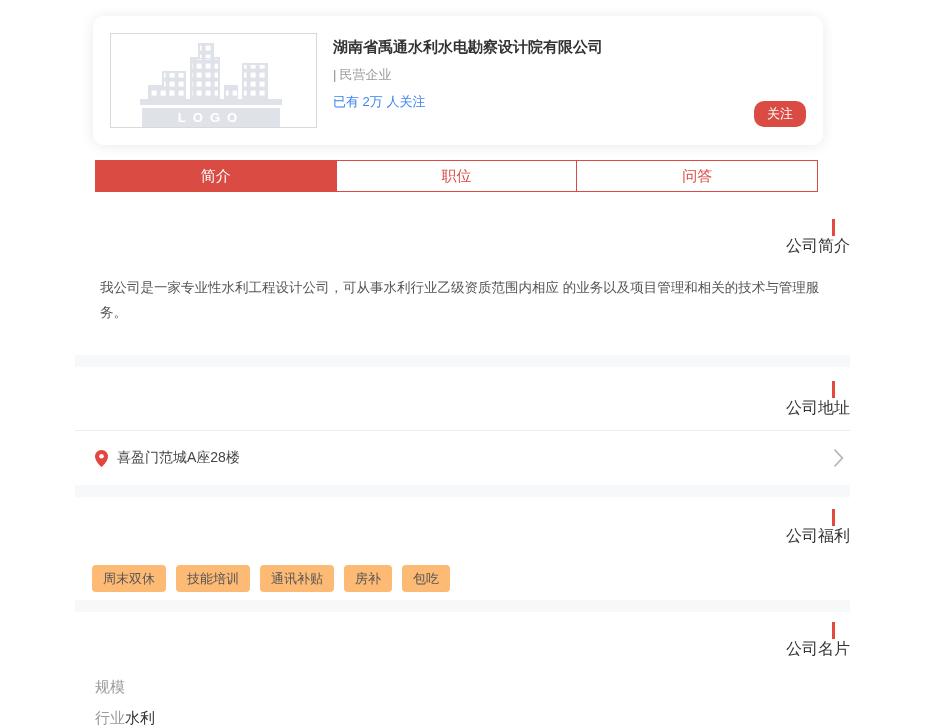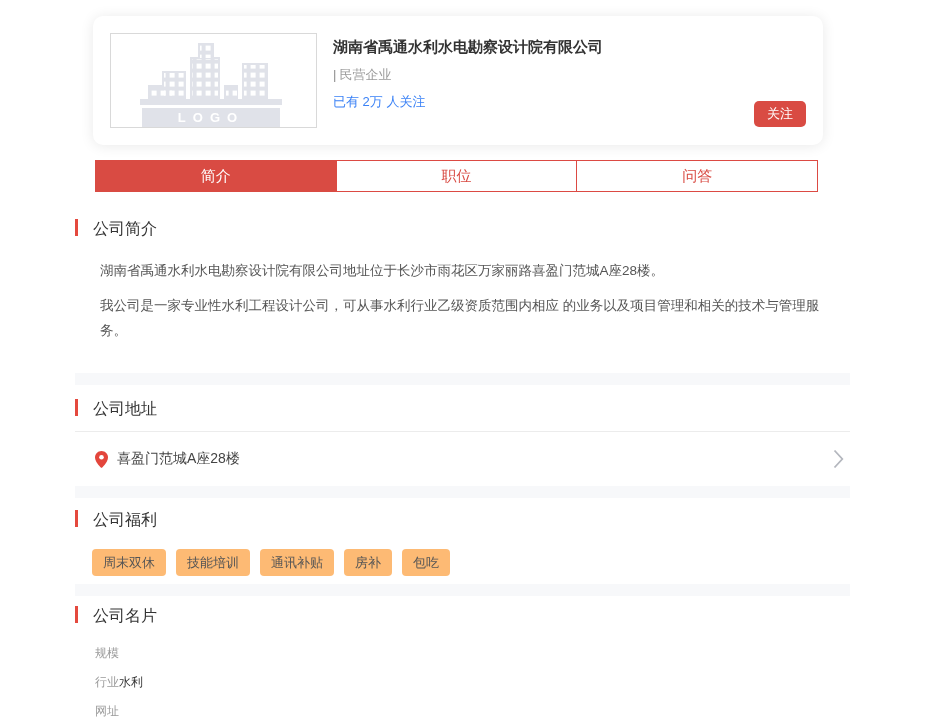--- a/index.html
+++ b/index.html
@@ -20,37 +20,37 @@
     width:207px; height:95px; border:1px solid #d9d9d9; background:#fff;
     display:flex; align-items:center; justify-content:center; flex-shrink:0;
   }
   .company-info { margin-left:16px; padding-top:5px; }
   .company-name { font-size:15px; font-weight:bold; color:#333; }
   .company-type { margin-top:9px; font-size:13px; color:#9b9b9b; }
   .company-type .pipe { margin-right:3px; color:#8d8d8d; }
   .company-followers { margin-top:9px; font-size:13px; color:#3b82f6; }
   .follow-btn {
     position:absolute; right:17px; bottom:18px; background:#D94B43; color:#fff;
-    font-size:13px; padding:4px 13px; border:none; border-radius:5px; cursor:pointer;
+    font-size:13px; padding:4px 13px; border:none; border-radius:10px; cursor:pointer;
     font-family:inherit;
   }
 
   
   .tab-bar { margin:15px 0 0 95px; width:723px; display:flex; }
   .tab {
     flex:1; height:32px; line-height:30px; text-align:center; font-size:15px;
     color:#D94B43; background:#fff; border:1px solid #DC4A43; margin-left:-1px;
     cursor:pointer;
   }
   .tab:first-child { margin-left:0; }
   .tab.active { background:#D94B43; color:#fff; border-color:#D94B43; }
 
   
   .sections { margin-left:75px; width:775px; }
-  .section-header { display:flex; align-items:flex-start; }
+  .section-header { display:flex; align-items:flex-end;flex-direction:column; }
   .section-header .bar { width:3px; height:17px; background:#E4493E; margin-right:15px; flex-shrink:0; }
   .section-header .title { font-size:16px; color:#333; }
 
   .band { height:12px; background:#f7f8fa; }
 
   
   .intro-header { margin-top:27px; }
   .intro-para { margin:18px 25px 0 25px; font-size:13.5px; color:#555; line-height:25px; }
   .intro-para + .intro-para { margin-top:10px; }
   .band-1 { margin-top:30px; }
@@ -68,21 +68,21 @@
   .welfare-header { margin-top:12px; }
   .tag-row { margin:18px 0 0 17px; display:flex; gap:10px; }
   .tag {
     background:#fdba74; color:#555; font-size:13px; line-height:1;
     padding:7px 11px; border-radius:4px;
   }
   .band-3 { margin-top:8px; }
 
   
   .profile-header { margin-top:10px; }
-  .profile-row { margin:18px 0 0 20px; font-size:12px; display:flex; }
+  .profile-row { margin:18px 0 0 20px; font-size:15px; display:flex; }
   .profile-row + .profile-row { margin-top:12px; }
   .profile-label { color:#9b9b9b; }
   .profile-value { color:#333; }
 </style>
 </head>
 <body>
 
 <div class="page">
 
   <div class="company-card">
@@ -129,21 +129,20 @@
     <div class="tab">职位</div>
     <div class="tab">问答</div>
   </div>
 
   <div class="sections">
 
     <div class="section-header intro-header">
       <span class="bar"></span>
       <span class="title">公司简介</span>
     </div>
-    <p class="intro-para">湖南省禹通水利水电勘察设计院有限公司地址位于长沙市雨花区万家丽路喜盈门范城A座28楼。</p>
     <p class="intro-para">我公司是一家专业性水利工程设计公司，可从事水利行业乙级资质范围内相应 的业务以及项目管理和相关的技术与管理服务。</p>
 
     <div class="band band-1"></div>
 
     <div class="section-header addr-header">
       <span class="bar"></span>
       <span class="title">公司地址</span>
     </div>
     <div class="addr-divider"></div>
     <div class="addr-row">

